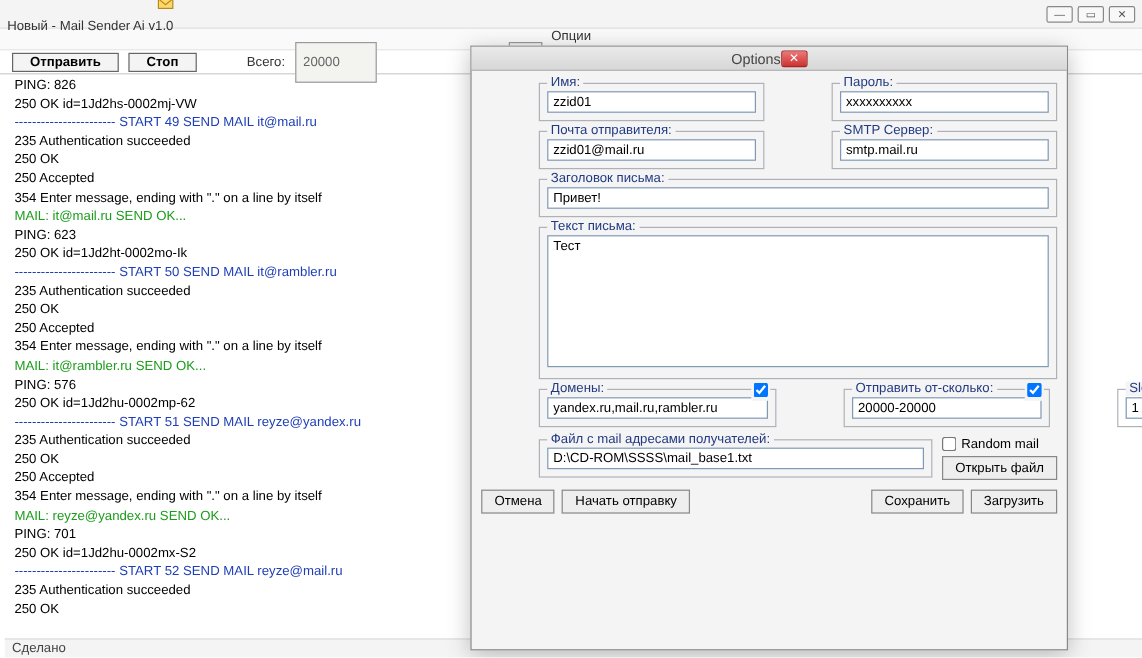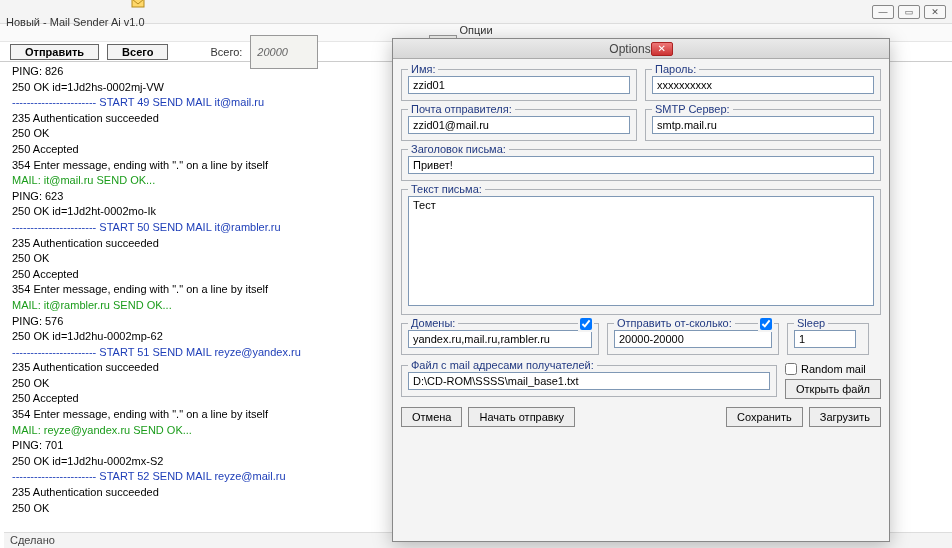--- a/index.html
+++ b/index.html
@@ -78,21 +78,20 @@
   .toolbar .lbl { color: #333; }
   .toolbar .inp {
     height: 34px;
     border: 1px solid #999;
     background: #f3f3f0;
     padding: 0 6px;
     font-family: inherit;
     font-size: 11px;
     color: #666;
     width: 68px;
-    font-style: italic;
   }
   .toolbar .inp.ok { width: 28px; }
   .log-area {
     position: absolute;
     top: 62px;
     left: 8px;
     right: 8px;
     bottom: 18px;
     overflow: hidden;
     font-size: 11px;
@@ -153,20 +152,21 @@
   .dlg-body {
     position: absolute;
     top: 20px; left: 0; right: 0; bottom: 0;
     padding: 10px 8px 6px 8px;
   }
   .row { display: flex; gap: 8px; margin-bottom: 8px; }
   fieldset {
     border: 1px solid #aeb2b8;
     padding: 6px 6px 6px 6px;
     position: relative;
+    margin-left: 48px;
   }
   fieldset > .legend {
     position: absolute;
     top: -7px;
     left: 6px;
     background: #f4f4f4;
     padding: 0 3px;
     font-size: 11px;
     color: #223a82;
   }
@@ -246,21 +246,21 @@
   </div>
 </div>
 
 <div class="menu-bar">
   <span>Опции</span>
   <span>Помощь</span>
 </div>
 
 <div class="toolbar">
   <span class="btn">Отправить</span>
-  <span class="btn">Всего</span>
+  <span class="btn">Стоп</span>
   <span style="width:26px"></span>
   <span class="lbl">Всего:</span>
   <input class="inp" value="20000" style="">
   <span style="width:70px"></span>
   <span class="lbl">Ок:</span>
   <input class="inp ok" value="56" style="">
 </div>
 
 <div class="log-area" id="log-area">
     <div class="log-line c-black">PING: 826</div>

